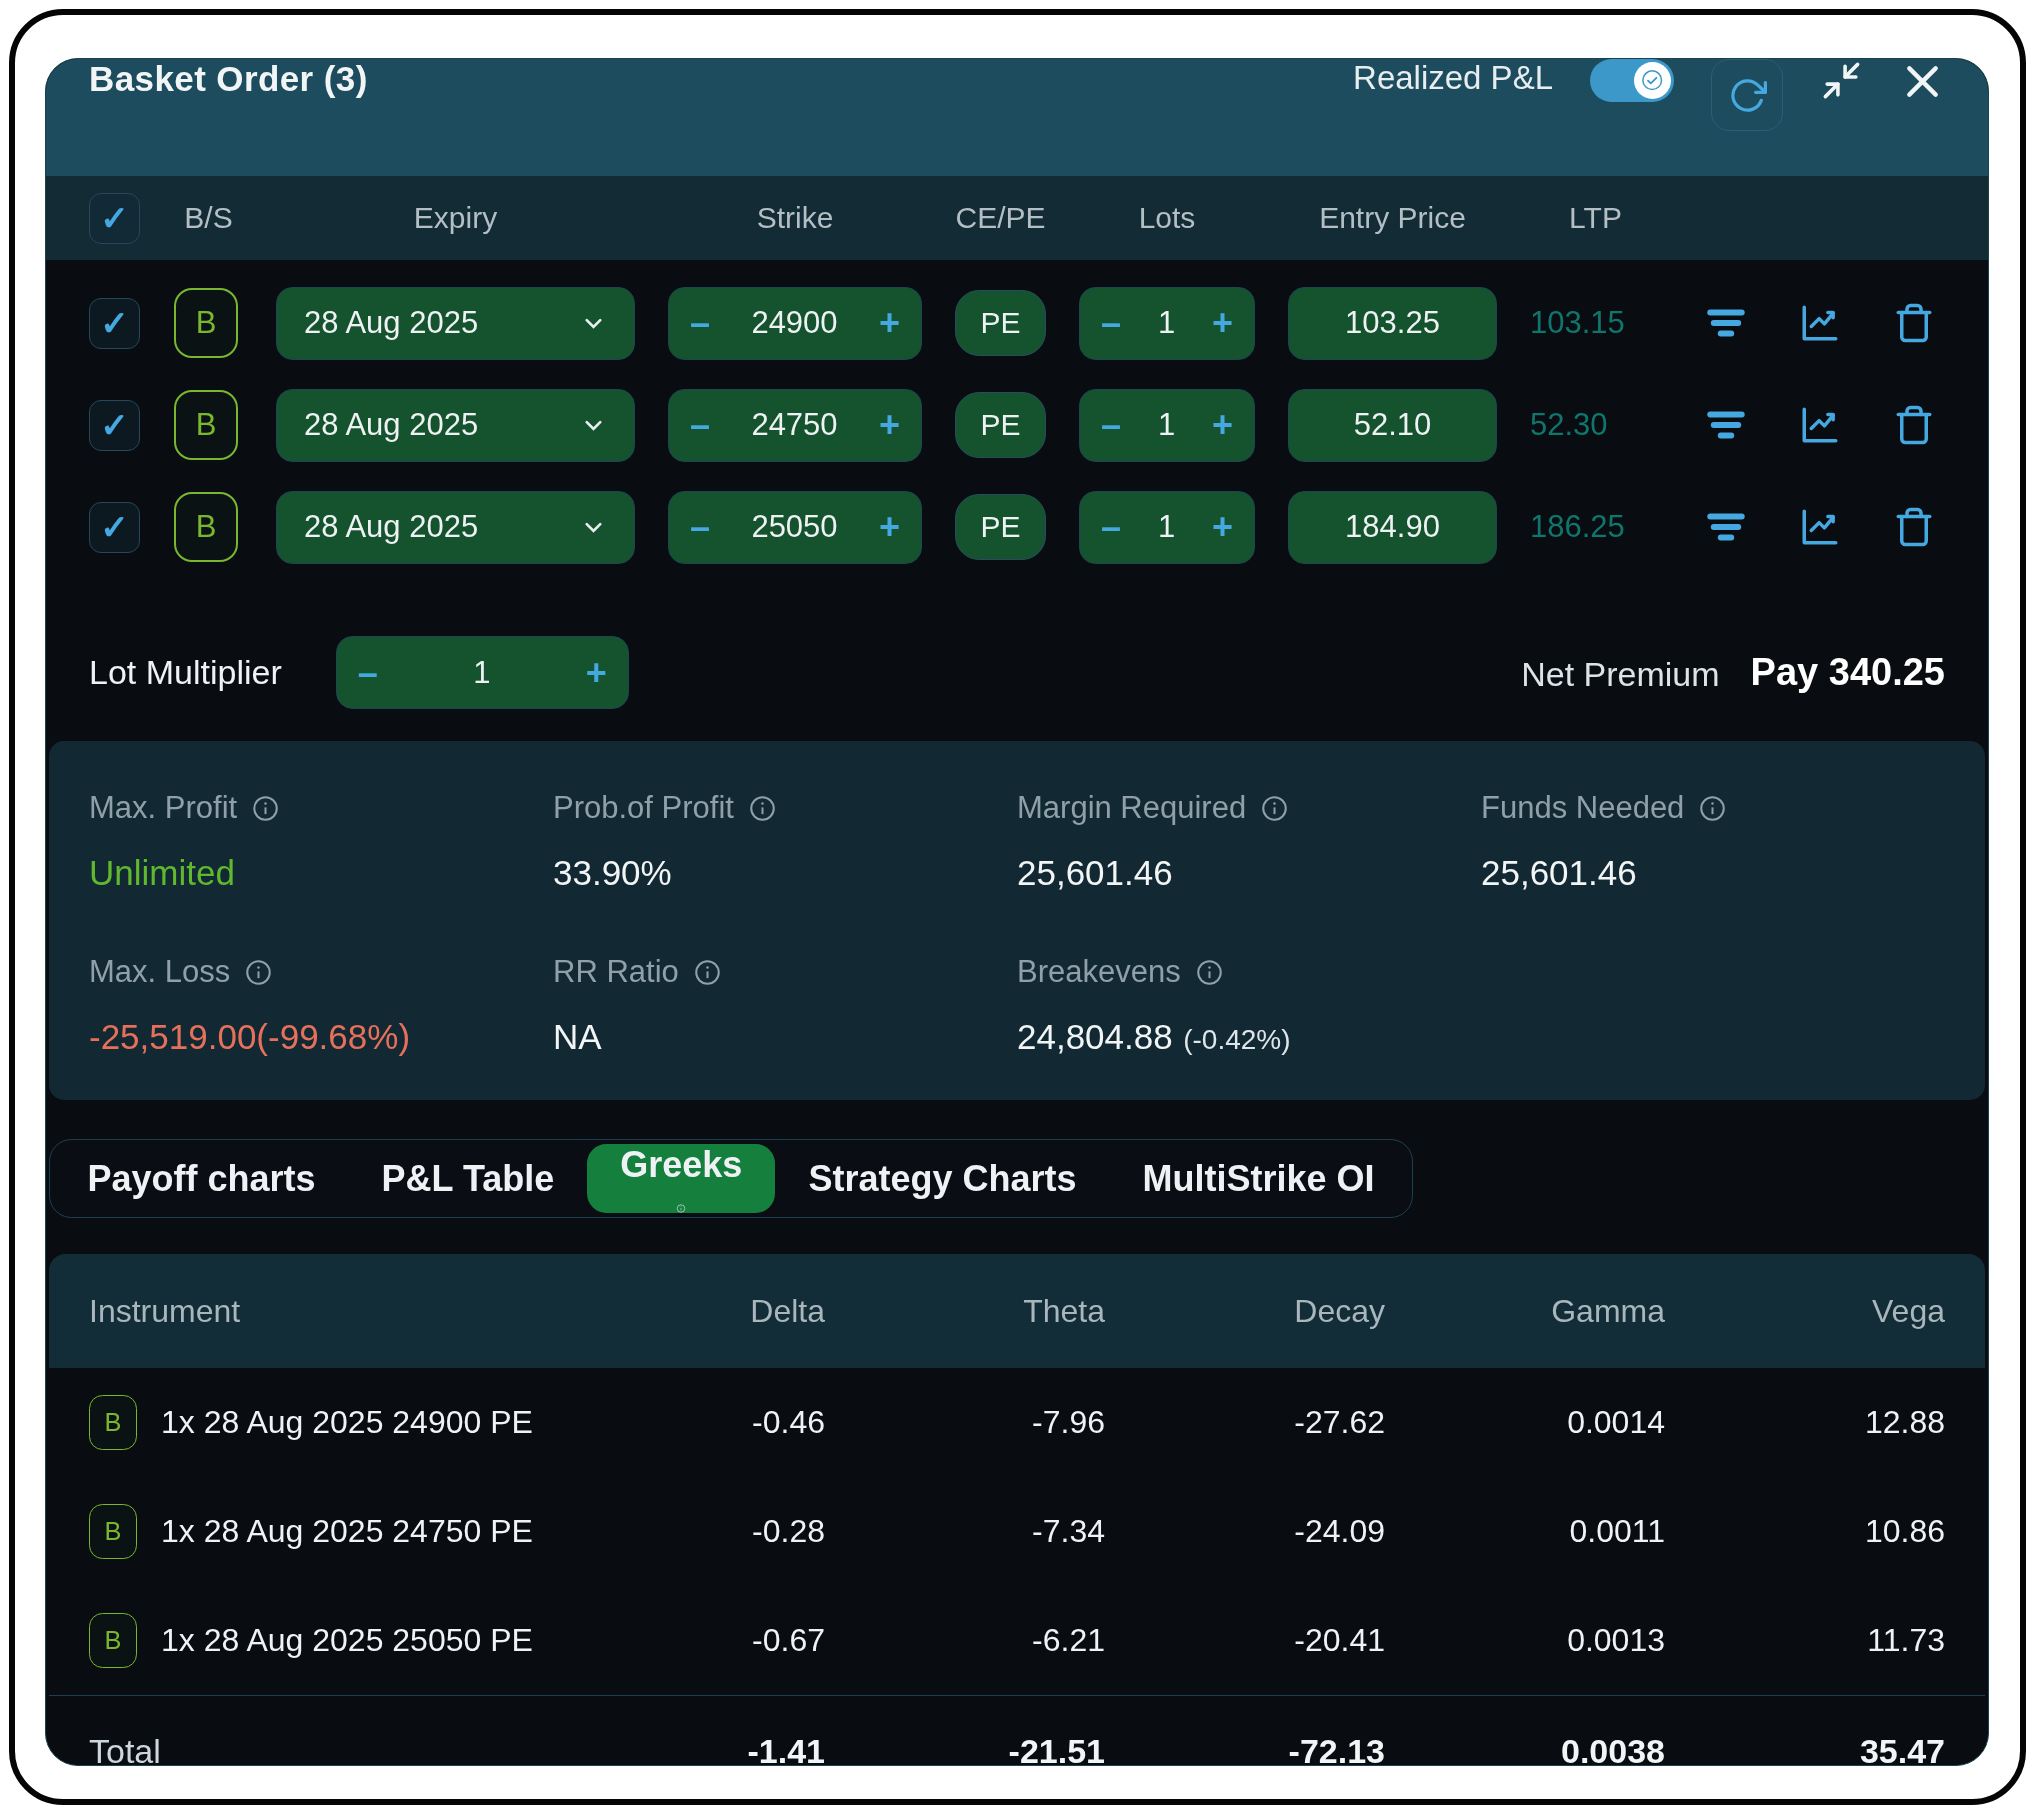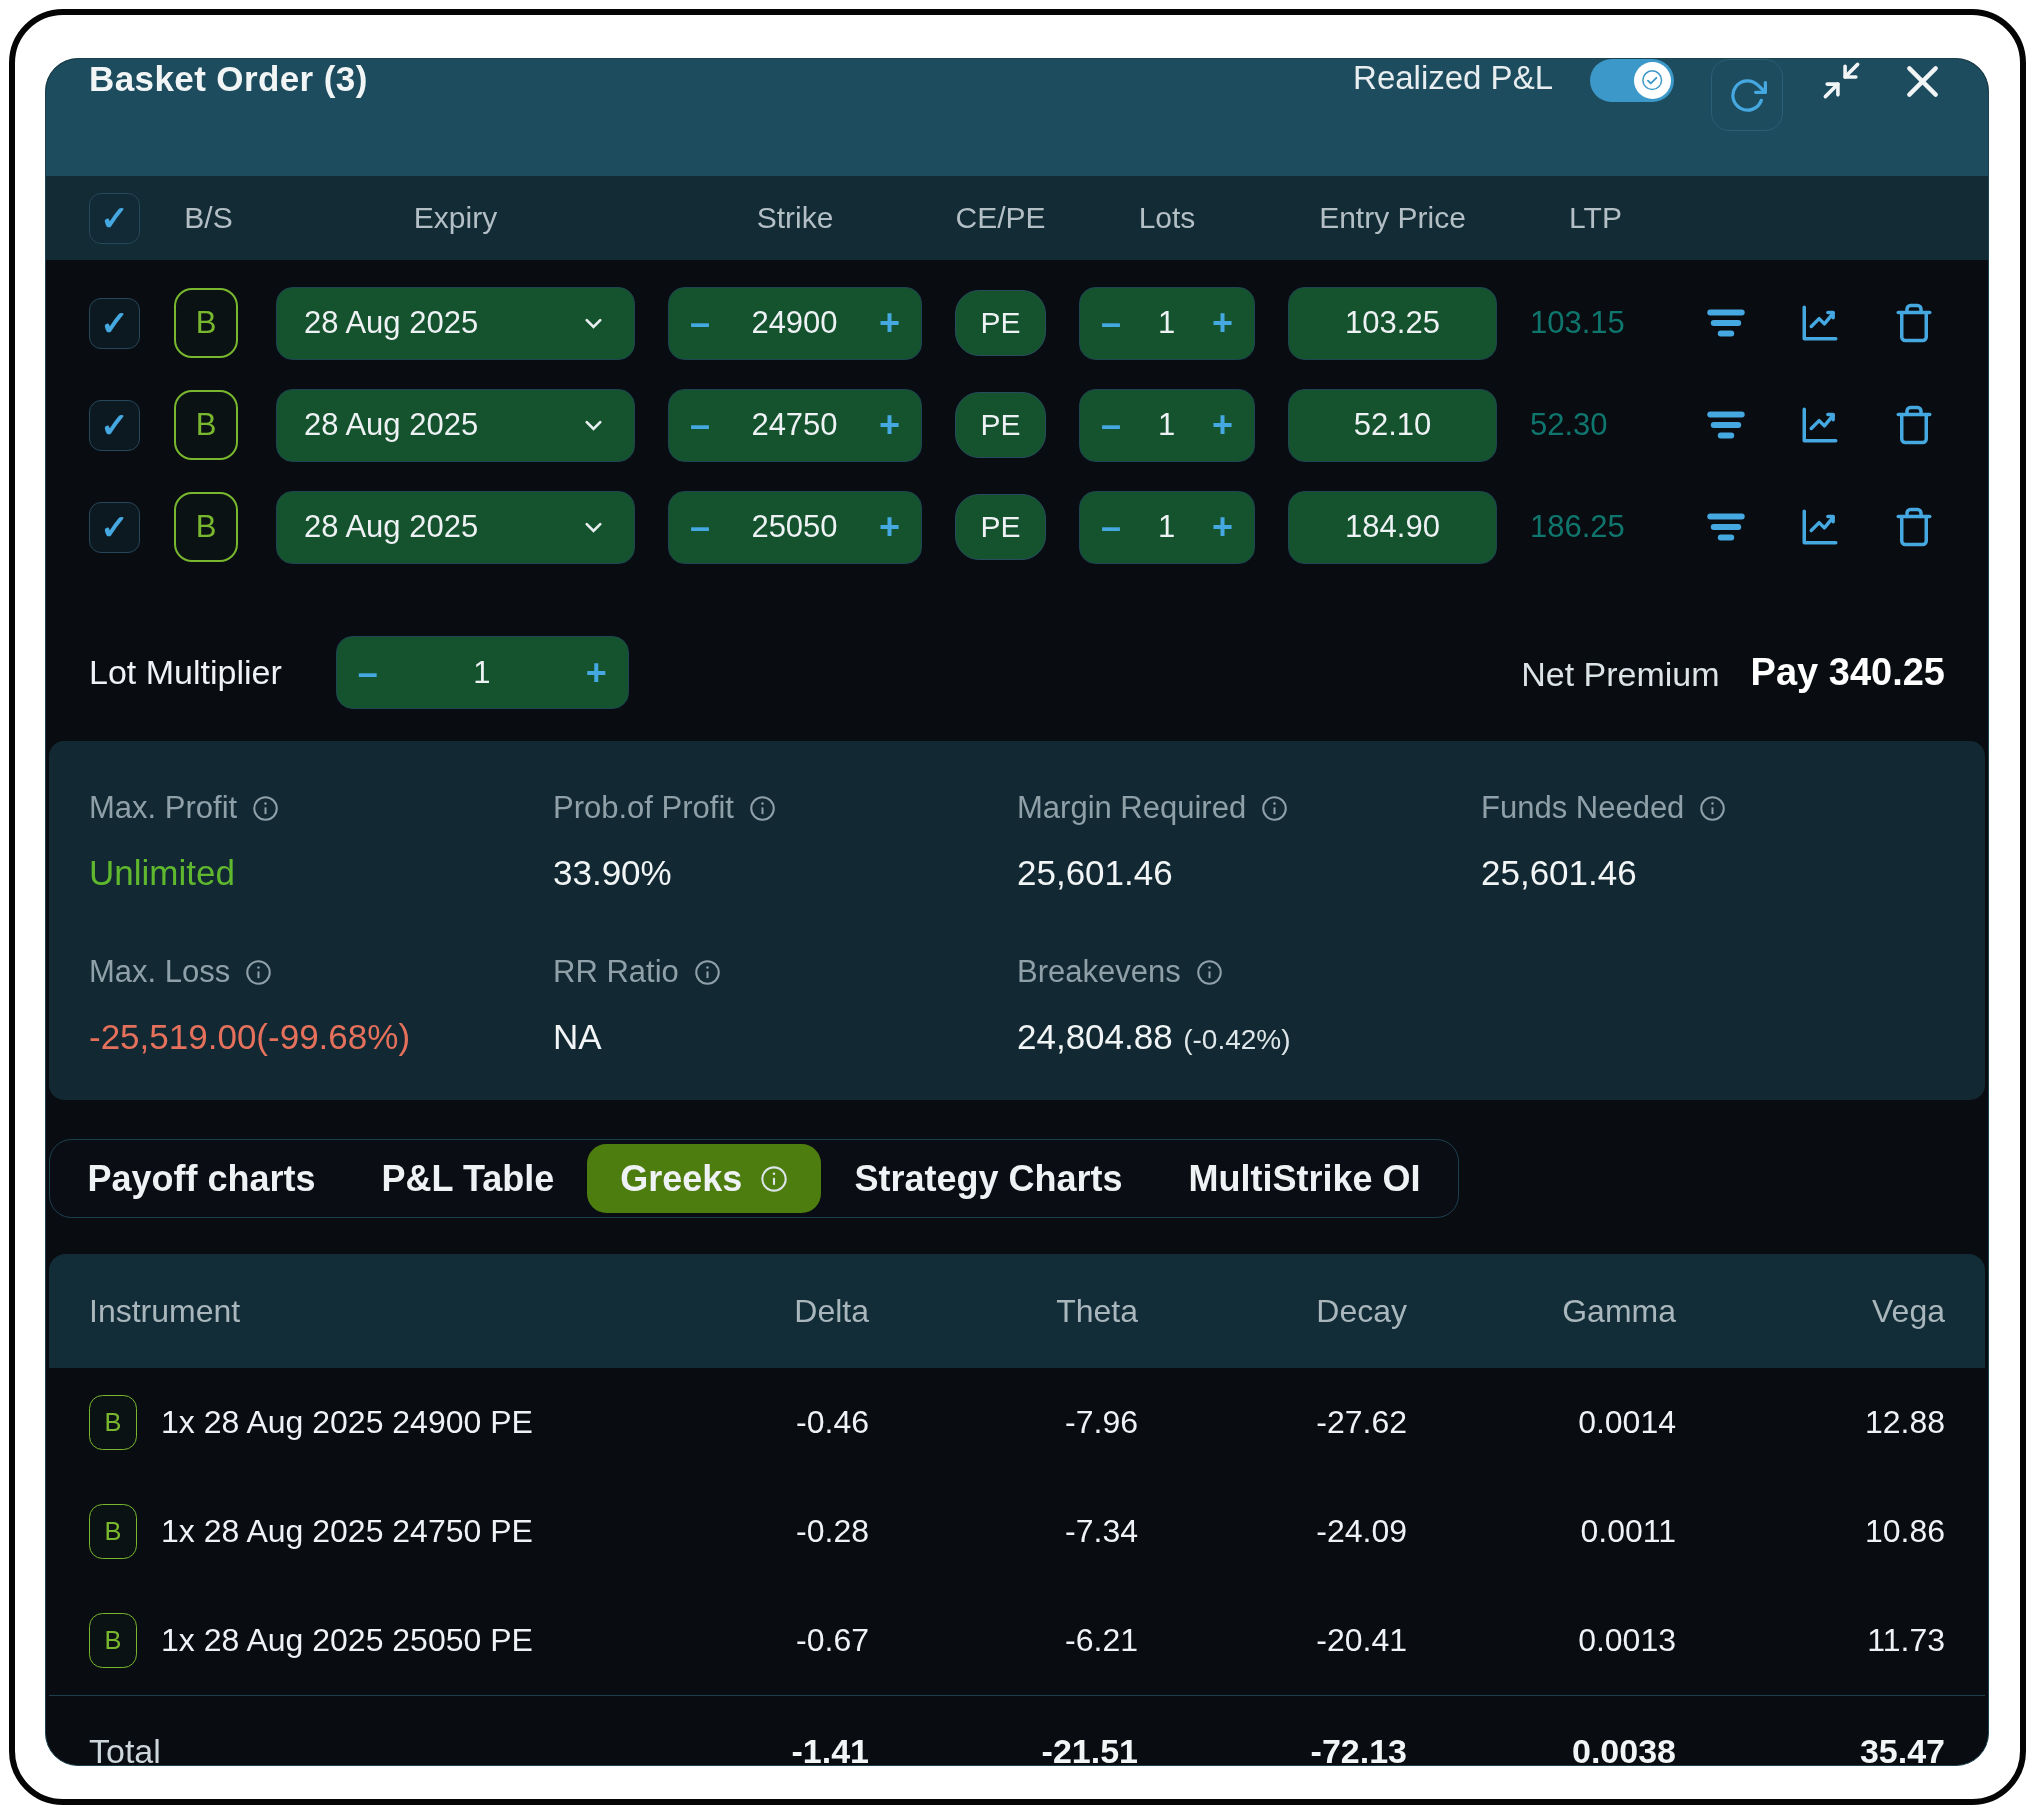--- a/index.html
+++ b/index.html
@@ -59,26 +59,26 @@
   .stat .val { margin-top:27px; font-size:35px; color:#f2f5f6; }
   .val.green { color:#5fb82d; }
   .val.red { color:#e5705b; }
   .val .pct { font-size:28px; color:#dfe6e9; margin-left:10.5px; }
 
   
   .tabs { display:inline-flex; align-items:center; margin:39px 0 0 3px; border:1.5px solid #1d4050; border-radius:22.4px;
           background:#0a0e14; height:79px; padding:0 4.5px; }
   .tab { padding:0 33px; height:69px; display:flex; align-items:center; gap:18px; color:#eef2f4; font-size:36px; cursor:pointer;
          border-radius:19.4px; white-space:nowrap;font-weight:bold; }
-  .tab.active { background:#4d7c0f; }
+  .tab.active { background:#15803d;flex-direction:column; }
   .tab svg { width:28px; height:28px; fill:none; stroke:#dbe4e8; stroke-width:1.8; }
 
   
   .greeks { margin:36px 3px 0; }
-  .ggrid { display:grid; grid-template-columns:1fr 269px 269px 269px 269px 269px; align-items:center; padding:0 40px; }
+  .ggrid { display:grid; grid-template-columns:1fr 269px 269px 269px 269px 269px; align-items:center; padding:0 40px;gap:11px; }
   .ghead { height:114px; background:#122d38; border-radius:16.4px 16.4px 0 0; color:#a9b6bc; font-size:32px; }
   .num { text-align:right; }
   .grow { height:109px; color:#f0f3f5; font-size:32px; }
   .inst { display:flex; align-items:center; gap:24px; }
   .gb { width:48px; height:55px; border:1.9px solid #79b72e; border-radius:13.5px; color:#79b72e; font-size:25.4px;
         display:flex; align-items:center; justify-content:center; background:rgba(18,32,24,.35); flex:none; }
   .gtotal { border-top:1.5px solid #1d4050; height:111px; font-size:34px; color:#f2f5f6; }
   .gtotal .num { font-weight:700; }
   .gtotal .tlabel { color:#cdd6da; }
 </style>

